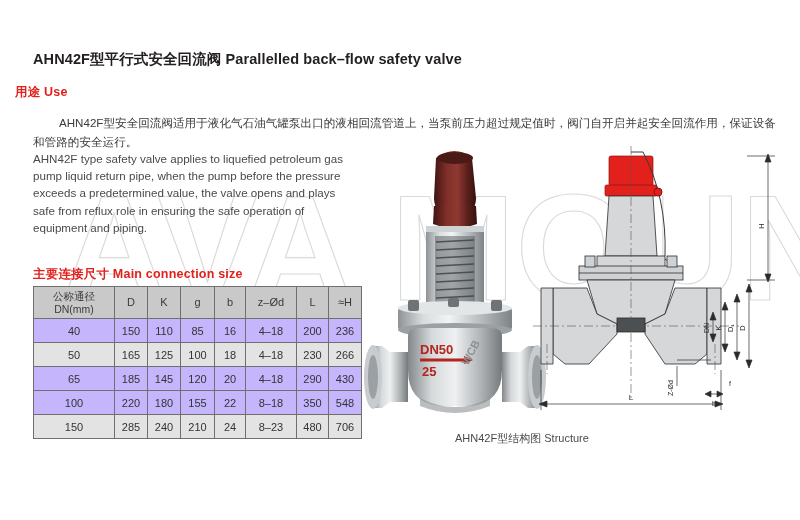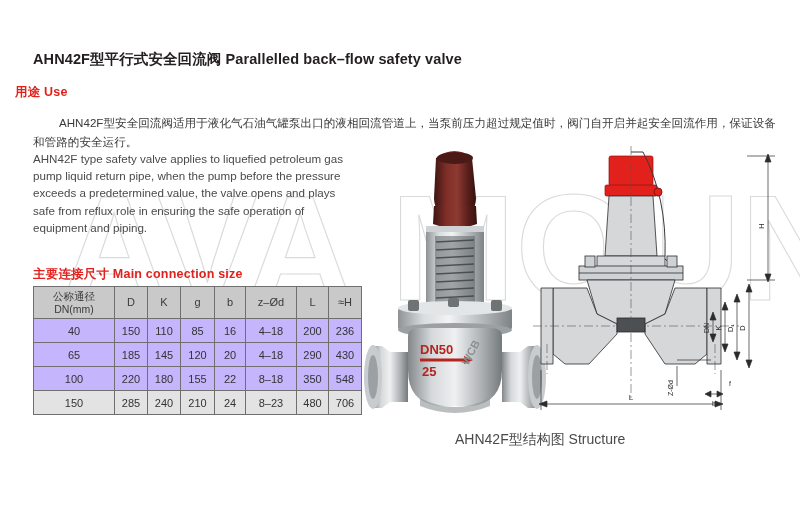--- a/index.html
+++ b/index.html
@@ -74,21 +74,21 @@
   #size-table th.c-b,#size-table td.c-b{width:30px;}
   #size-table th.c-z,#size-table td.c-z{width:50px;}
   #size-table th.c-l,#size-table td.c-l{width:31px;}
   #size-table th.c-h,#size-table td.c-h{width:32px;}
   #size-table tbody tr.odd td{background:#c4b5fd;}
   #size-table tbody tr.even td{background:#e3e3e3;}
 
   
   #fig-caption{
     position:absolute;left:455px;top:431px;
-    font-size:14px;color:#4a4a4a;white-space:nowrap;
+    font-size:11px;color:#4a4a4a;white-space:nowrap;
   }
 
   
   #photo{position:absolute;left:360px;top:140px;width:190px;height:290px;}
   #drawing{position:absolute;left:525px;top:138px;width:265px;height:295px;}
   #photo svg,#drawing svg{display:block;width:100%;height:100%;}
 </style>
 </head>
 <body>
 
@@ -130,20 +130,30 @@
         <tr class="odd">
           <td class="first">40</td>
           <td class="c-d">150</td>
           <td class="c-k">110</td>
           <td class="c-g">85</td>
           <td class="c-b">16</td>
           <td class="c-z">4–18</td>
           <td class="c-l">200</td>
           <td class="c-h">236</td>
         </tr>
+        <tr class="even">
+          <td class="first">50</td>
+          <td class="c-d">165</td>
+          <td class="c-k">125</td>
+          <td class="c-g">100</td>
+          <td class="c-b">18</td>
+          <td class="c-z">4–18</td>
+          <td class="c-l">230</td>
+          <td class="c-h">266</td>
+        </tr>
         <tr class="odd">
           <td class="first">65</td>
           <td class="c-d">185</td>
           <td class="c-k">145</td>
           <td class="c-g">120</td>
           <td class="c-b">20</td>
           <td class="c-z">4–18</td>
           <td class="c-l">290</td>
           <td class="c-h">430</td>
         </tr>

